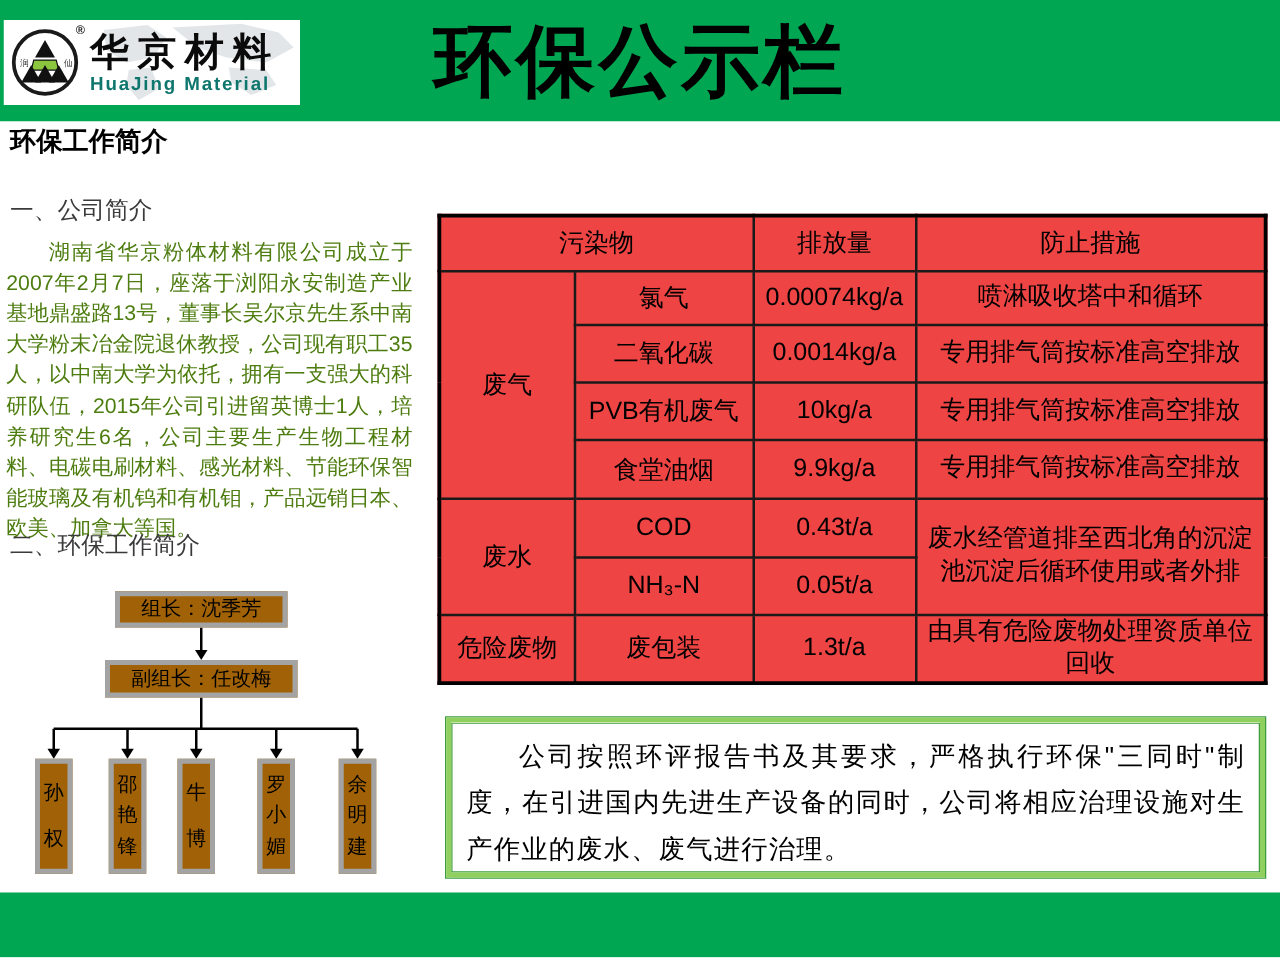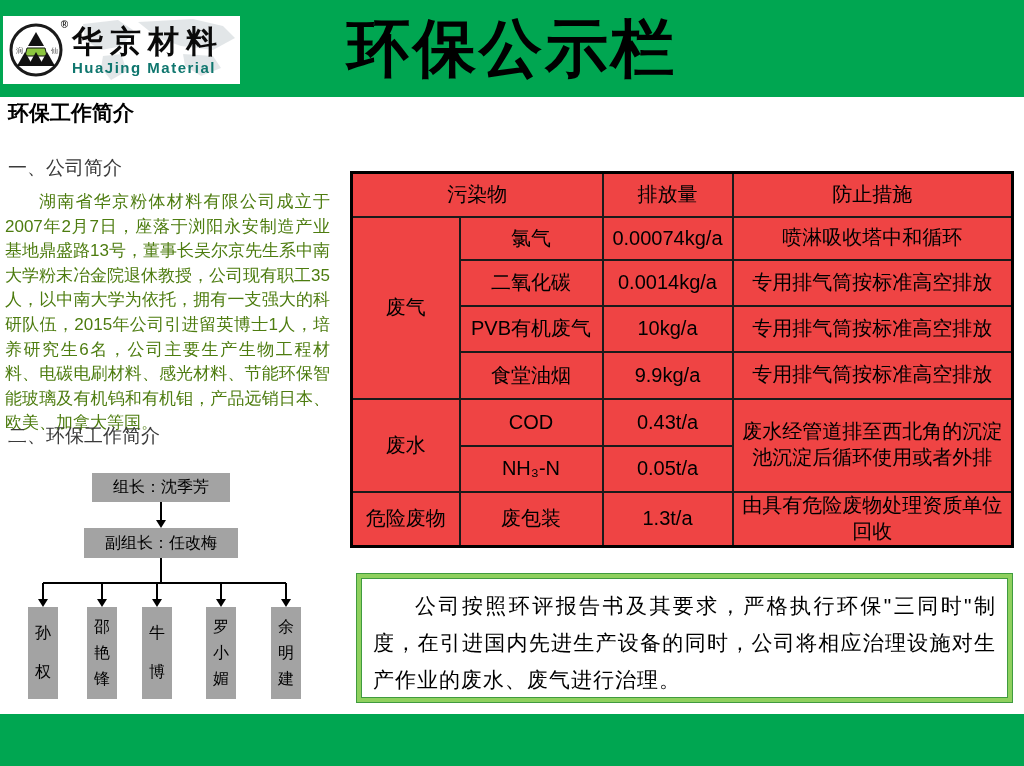--- a/index.html
+++ b/index.html
@@ -34,21 +34,21 @@
   .sec1-title{top:155px;}
   .sec2-title{top:423px;}
   .company-body{
     position:absolute;left:5px;top:190px;width:325px;
     font-size:17px;line-height:24.6px;color:#4d7c0f;text-indent:2em;text-align:justify;
   }
   
   .org{position:absolute;left:0;top:460px;width:332px;height:248px;}
   .org svg{position:absolute;left:0;top:0;}
   .org-box{
-    position:absolute;background:#a3a3a3;border:2px solid #a3a3a3;
+    position:absolute;background:#a16207;border:4px solid #a3a3a3;
     display:flex;align-items:center;justify-content:center;
     font-size:16px;color:#000;white-space:nowrap;box-sizing:border-box;
   }
   .org-leader{left:92px;top:13px;width:138px;height:29px;}
   .org-deputy{left:84px;top:68px;width:154px;height:30px;}
   .org-member{
     width:30px;height:92px;top:147px;flex-direction:column;
     justify-content:space-around;padding:5px 0;font-size:16px;
   }
   .m0{left:28px;} .m1{left:87px;} .m2{left:142px;} .m3{left:206px;} .m4{left:271px;}

